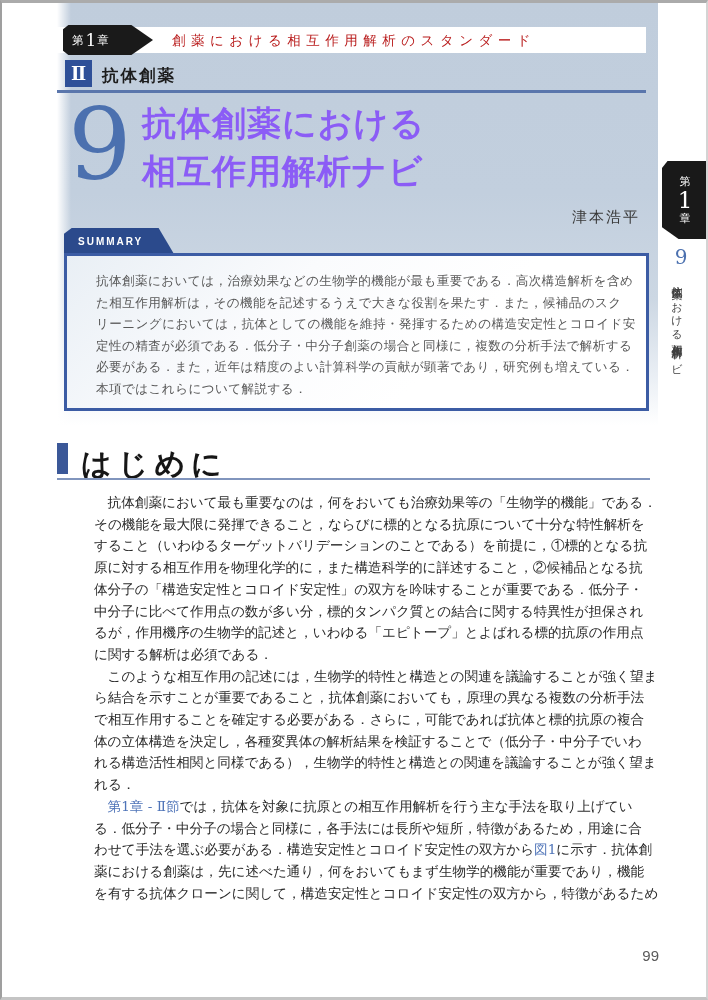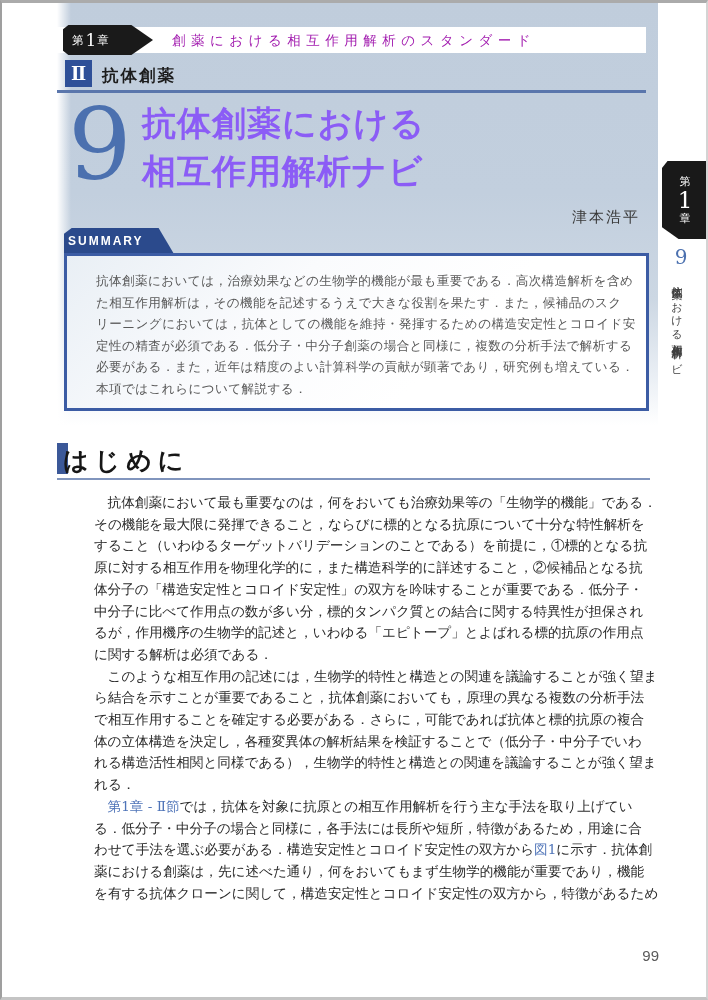--- a/index.html
+++ b/index.html
@@ -23,21 +23,21 @@
   
   .header-bar{left:55px; top:24px; width:589px; height:26px; background:#ffffff;}
   .chapter-tag{
     left:61px; top:22px; width:90px; height:30px; background:#1a1a1a; color:#fff;
     clip-path:polygon(0 14%,6% 0,76% 0,100% 50%,76% 100%,6% 100%,0 86%);
     display:flex; align-items:center; justify-content:flex-start;
     padding-left:9px; box-sizing:border-box;
   }
   .chapter-tag .small{font-size:11.5px; letter-spacing:1px;}
   .chapter-tag .num{font-family:"DejaVu Serif","Liberation Serif",serif; font-size:17px; margin:0 1px;}
-  .header-title{left:170px; top:29px; font-size:13.5px; letter-spacing:5.5px; color:#a21caf;}
+  .header-title{left:170px; top:29px; font-size:13.5px; letter-spacing:5.5px; color:#b91c1c;}
 
   
   .sec-badge{
     left:63px; top:57px; width:27px; height:27px; background:#2f5098; color:#ffffff;
     display:flex; align-items:center; justify-content:center;
     font-family:"DejaVu Serif","Liberation Serif",serif; font-weight:bold; font-size:18px;
   }
   .sec-label{left:100px; top:62px; font-size:16.5px; font-weight:bold; letter-spacing:2px; color:#1c1c1c;}
   .sec-rule{left:55px; top:87px; width:589px; height:2.5px; background:#5a76ac;}
 
@@ -50,22 +50,22 @@
     left:140px; top:96px; font-family:"DejaVu Serif","Liberation Serif",serif;
     font-size:34px; font-weight:bold; color:#8b5cf6; line-height:48px; letter-spacing:1px;
   }
   .author{left:430px; top:205px; width:208px; text-align:right;
     font-family:"DejaVu Serif","Liberation Serif",serif; font-size:15px; color:#383838; letter-spacing:2px;}
 
   
   .summary-tab{
     left:62px; top:225px; width:110px; height:26px; background:#2b4a8c; color:#ffffff;
     clip-path:polygon(7% 0,86% 0,100% 100%,0 100%,0 22%);
-    display:flex; align-items:center; padding-left:4px; box-sizing:border-box;
-    font-size:12px; font-weight:bold; letter-spacing:2px;
+    display:flex; align-items:center; padding-left:14px; box-sizing:border-box;
+    font-size:10px; font-weight:bold; letter-spacing:2px;
   }
   .summary-box{
     left:62px; top:250px; width:585px; height:158px; box-sizing:border-box;
     border:3px solid #3c5ca4;
     background:linear-gradient(135deg,#e9eff5 0%, #fafbfd 35%, #ffffff 65%);
     padding:15px 10px 0 29px;
   }
   .summary-box .sline{
     font-size:12.6px; letter-spacing:0.4px; line-height:21.6px; color:#585858; white-space:pre;
   }
@@ -81,22 +81,22 @@
   .side-num{left:662px; top:242px; width:34px; text-align:center;
     font-family:"DejaVu Serif","Liberation Serif",serif; font-size:20px; color:#4b70af;}
   .side-vtext{
     left:666px; top:274px; writing-mode:vertical-rl; text-orientation:upright;
     font-family:"DejaVu Serif","Liberation Serif",serif;
     font-size:11px; letter-spacing:1px; color:#3f3f3f; height:210px;
   }
 
   
   .h-bar{left:55px; top:440px; width:11px; height:31px; background:#3b5898;}
-  .h-text{left:61px; top:441px; font-family:"DejaVu Serif","Liberation Serif",serif;
-    font-size:25px; font-weight:bold; letter-spacing:6px; color:#161616;}
+  .h-text{left:79px; top:441px; font-family:"DejaVu Serif","Liberation Serif",serif;
+    font-size:30px; font-weight:bold; letter-spacing:6px; color:#161616;}
   .h-rule{left:55px; top:475px; width:593px; height:1.5px; background:#8195bd;}
 
   
   .body-text{left:92px; top:489px; width:560px;}
   .bline{
     font-family:"DejaVu Serif","Liberation Serif",serif;
     font-size:13.6px; line-height:21.7px; color:#2a2a2a; white-space:pre;
   }
   .ref-link{color:#4f74b8;}
 

